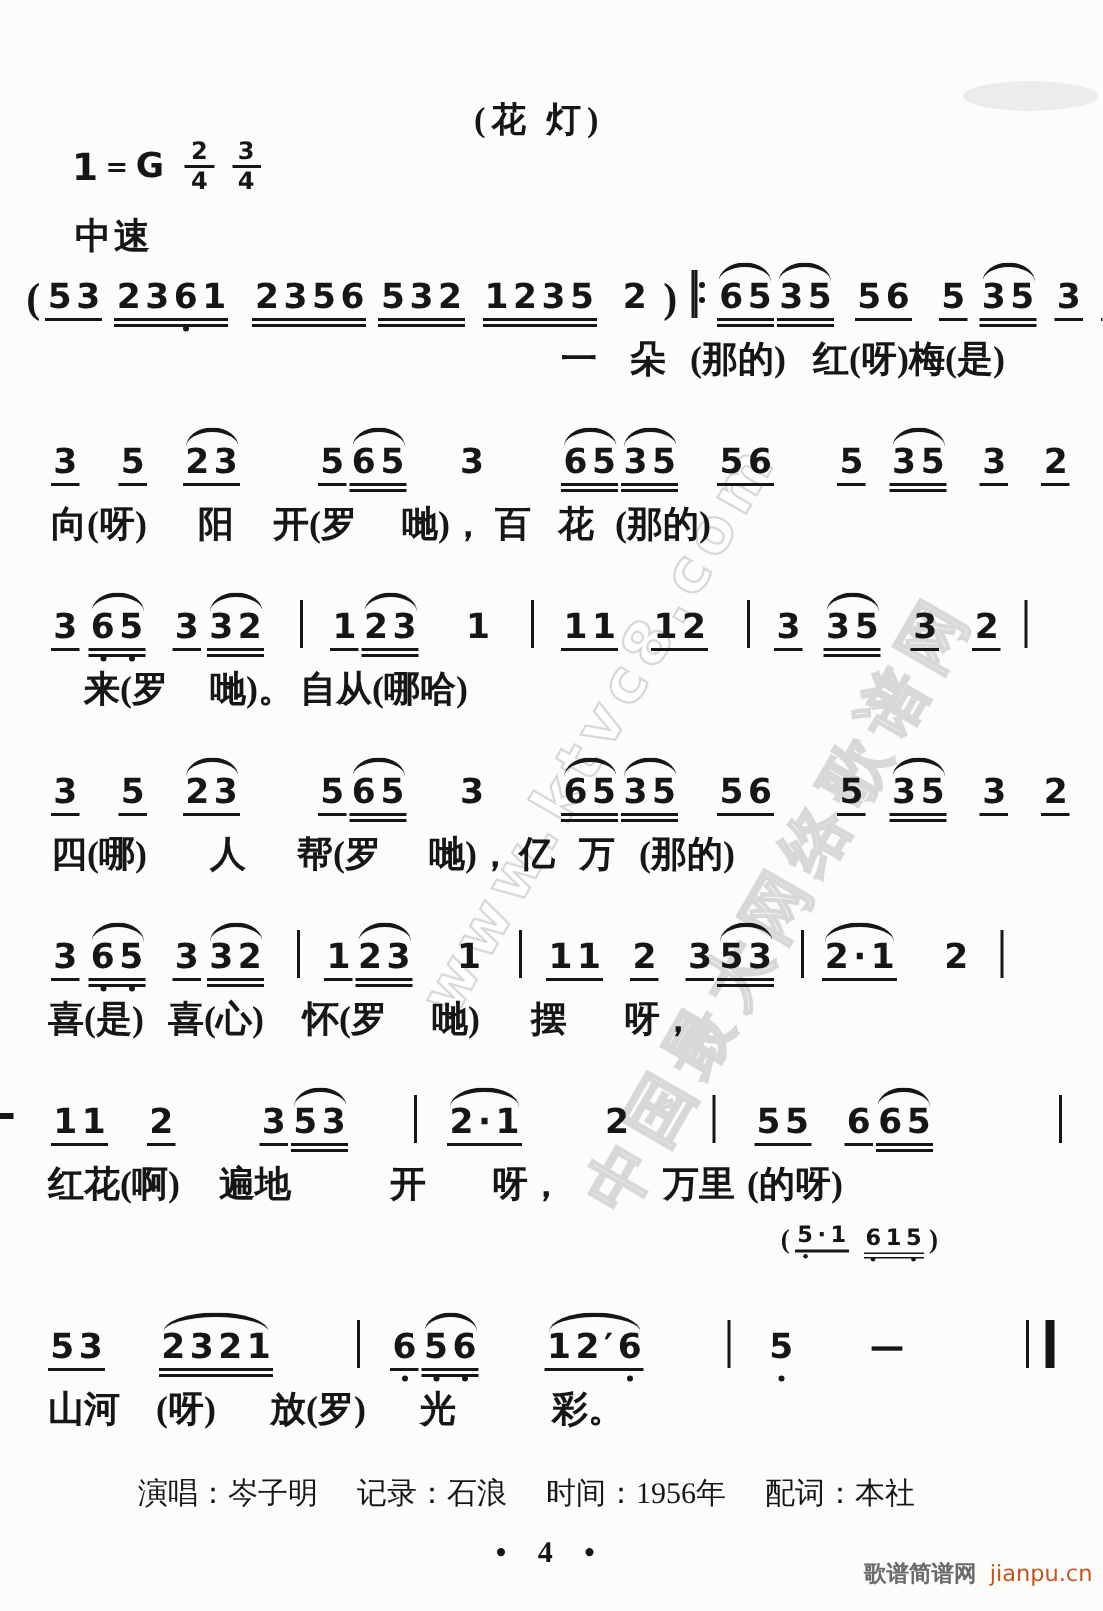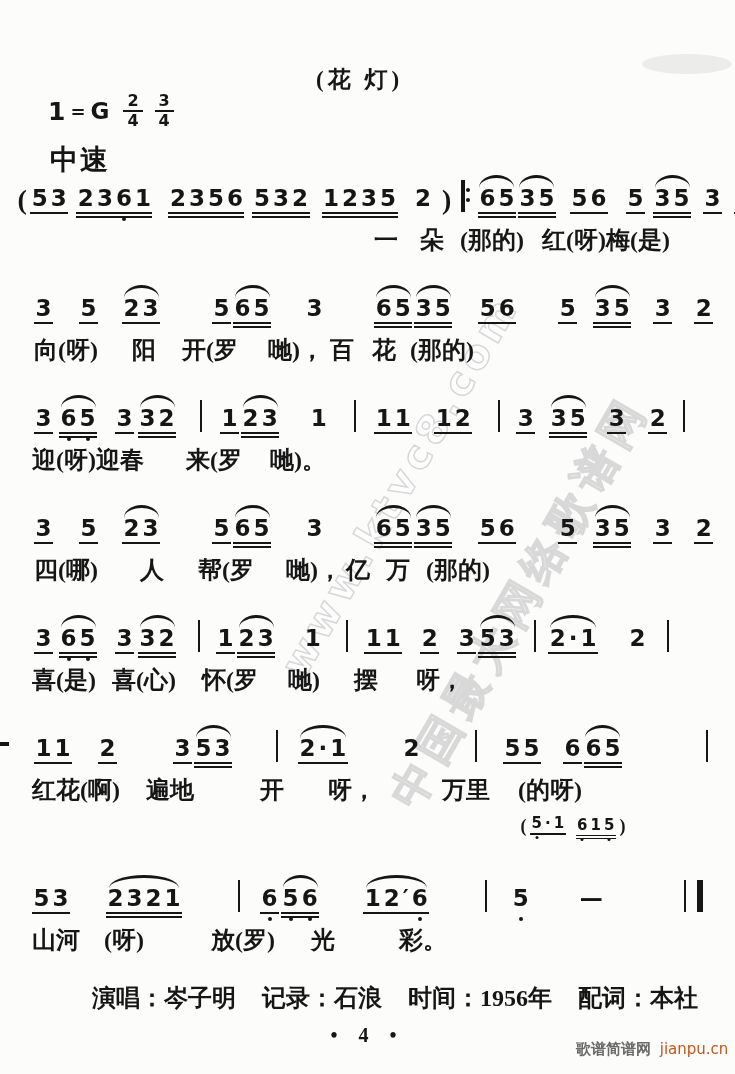--- a/index.html
+++ b/index.html
@@ -25,21 +25,21 @@
   .keyrow{position:absolute;left:48px;top:92px;display:flex;align-items:center;z-index:2;
           font-family:"DejaVu Sans",sans-serif;font-weight:bold}
   .keyrow .tonic{font-size:25px}
   .keyrow .eq{font-size:18px;margin:0 5px}
   .keyrow .keyname{font-size:23px;margin-right:14px}
   .frac{display:inline-flex;flex-direction:column;align-items:center;margin-right:12px;line-height:1}
   .frac b,.frac i{font-style:normal;font-size:16px;font-weight:bold;padding:1px 4px}
   .frac b{border-bottom:2px solid #161616}
   .origin{position:absolute;left:612px;top:84px;z-index:2}
   .oline{font-size:22px;font-weight:bold;letter-spacing:34px;white-space:nowrap;line-height:27px}
-  .tempo{position:absolute;left:50px;top:141px;font-size:28px;font-weight:bold;
+  .tempo{position:absolute;left:50px;top:141px;font-size:24px;font-weight:bold;
          letter-spacing:2px;z-index:2}
   
   #score{position:absolute;inset:0;z-index:2}
   .system{position:absolute;left:14px;right:8px}
   .notes{display:flex;align-items:flex-end;height:50px}
   .grp{display:inline-flex;position:relative;line-height:1;margin-bottom:8px;
        font-family:"DejaVu Sans",sans-serif;font-weight:bold;font-size:23px}
   .grp .ch{position:relative;padding:0 1.5px;display:inline-block}
   .u1{border-bottom:2px solid #161616;padding-bottom:2px;margin-bottom:4px}
   .u2{border-bottom:6px double #161616;padding-bottom:2px;margin-bottom:0}
@@ -60,21 +60,21 @@
   .grace{position:absolute;top:-52px;left:505px;display:flex;align-items:flex-end}
   .grace .grp{font-size:15px}
   .grace .par .ch{font-size:18px}
   .grace .u1{border-bottom-width:2px}
   .grace .u2{border-bottom-width:4px}
   .grace .db::after{width:3px;height:3px;bottom:-8px}
   .lyrics{display:flex;margin-top:8px}
   .lyr{font-size:24px;font-weight:bold;white-space:pre;line-height:1.2}
   
   .credits{position:absolute;left:92px;top:982px;display:flex;gap:26px;z-index:2}
-  .credits span{font-size:24px;font-weight:bold;white-space:nowrap}
+  .credits span{font-size:20px;font-weight:normal;white-space:nowrap}
   .pagenum{position:absolute;left:0;right:0;top:1024px;text-align:center;font-size:20px;
            font-weight:bold;letter-spacing:8px;z-index:2}
   .brand{position:absolute;left:576px;top:1040px;z-index:2;font-size:15px;font-weight:bold;white-space:nowrap}
   .brand .site{color:#6a6a6a}
   .brand .domain{color:#c8531a;margin-left:5px;font-family:"DejaVu Sans",sans-serif;font-weight:normal}
 </style>
 </head>
 <body>
 
 <div class="page">
@@ -286,23 +286,23 @@
           </span>
           <span class="grp u1" style="margin-left: 20px;">
             <span class="ch">3</span>
           </span>
           <span class="grp u1" style="margin-left: 22px;">
             <span class="ch">2</span>
           </span>
           <span class="bar" style="margin-left: 16px;"></span>
         </div>
         <div class="lyrics">
-          <span class="lyr" style="margin-left: 18px;">迎(呀)迎春</span>
           <span class="lyr" style="margin-left: 42px;">来(罗</span>
           <span class="lyr" style="margin-left: 28px;">哋)。</span>
+          <span class="lyr" style="margin-left: 4px;">自从(哪哈)</span>
         </div>
       </div>
       <div class="system" style="top: 498px;">
         <div class="notes">
           <span class="grp u1" style="margin-left: 20px;">
             <span class="ch">3</span>
           </span>
           <span class="grp u1" style="margin-left: 26px;">
             <span class="ch">5</span>
           </span>
@@ -460,21 +460,21 @@
             <span class="ch">5</span>
           </span>
           <span class="bar" style="margin-left: 84px;"></span>
         </div>
         <div class="lyrics">
           <span class="lyr" style="margin-left: 18px;">红花(啊)</span>
           <span class="lyr" style="margin-left: 26px;">遍地</span>
           <span class="lyr" style="margin-left: 66px;">开</span>
           <span class="lyr" style="margin-left: 44px;">呀，</span>
           <span class="lyr" style="margin-left: 66px;">万里</span>
-          <span class="lyr" style="margin-left: 28px; font-family: Liberation Serif, serif;">(的呀)</span>
+          <span class="lyr" style="margin-left: 8px; font-family: Liberation Serif, serif;">(的呀)</span>
         </div>
       </div>
       <div class="system" style="top: 868px;">
         <div class="grace">
           <span class="grp par">
             <span class="ch">(</span>
           </span>
           <span class="grp u1" style="margin-left: 2px;">
             <span class="ch db">5</span>
             <span class="ch">·</span>
@@ -519,21 +519,21 @@
             <span class="ch db">5</span>
           </span>
           <span class="grp dash" style="margin-left: 48px;">
             <span class="ch">—</span>
           </span>
           <span class="fin" style="margin-left: 80px;"></span>
         </div>
         <div class="lyrics">
           <span class="lyr" style="margin-left: 18px;">山河</span>
           <span class="lyr" style="margin-left: 24px;">(呀)</span>
-          <span class="lyr" style="margin-left: 67px;">放(罗)</span>
+          <span class="lyr" style="margin-left: 36px;">放(罗)</span>
           <span class="lyr" style="margin-left: 36px;">光</span>
           <span class="lyr" style="margin-left: 64px;">彩。</span>
         </div>
       </div>
     </div>
 
   <div class="edge-mark"></div>
 
   <div class="credits">
     <span>演唱：岑子明</span>

